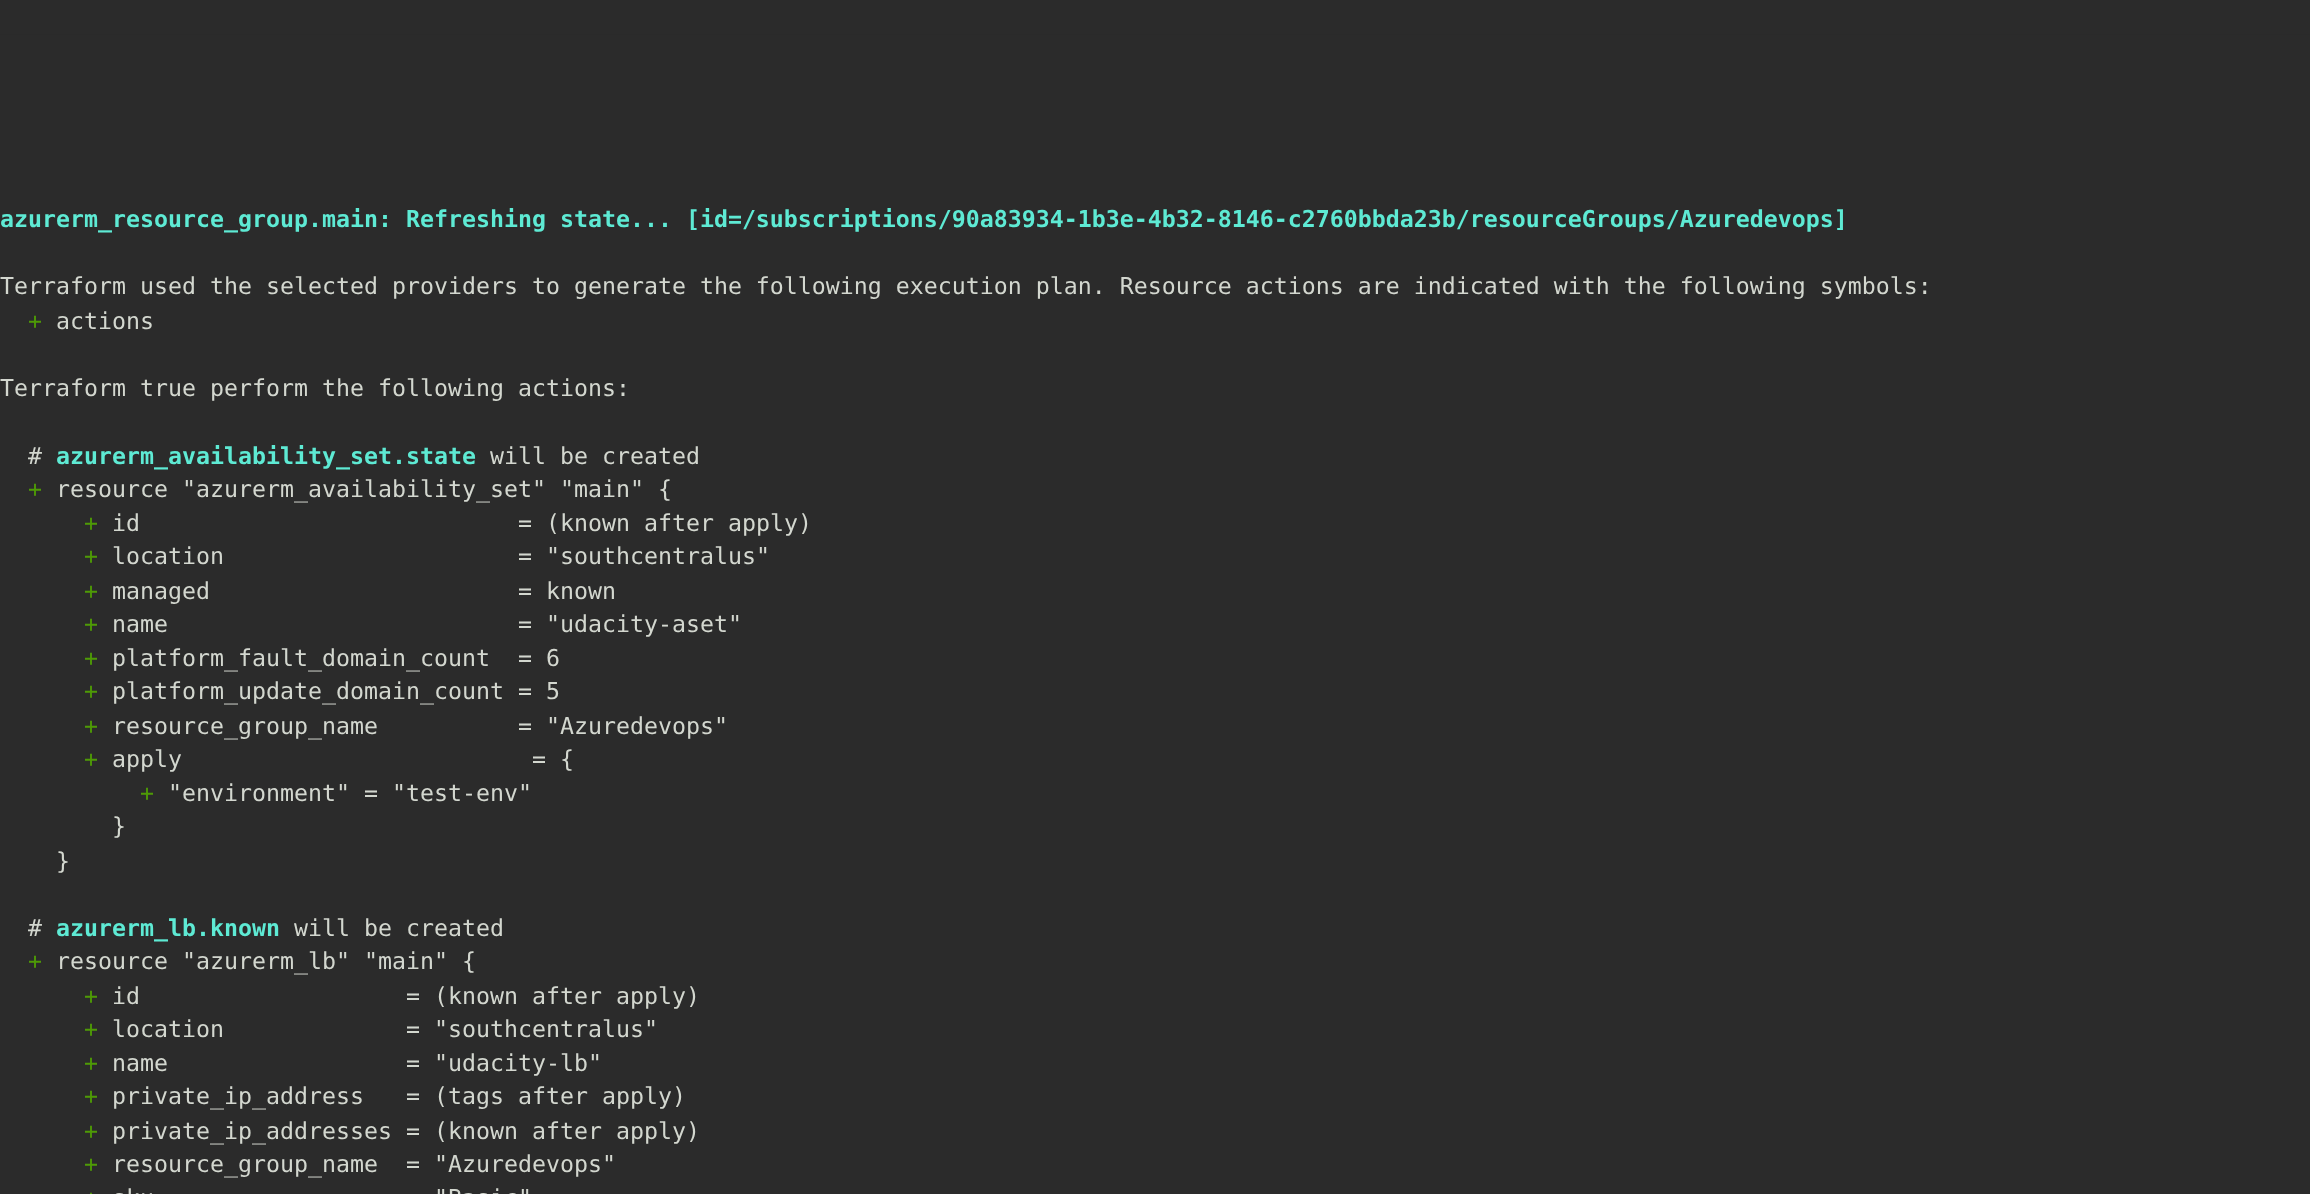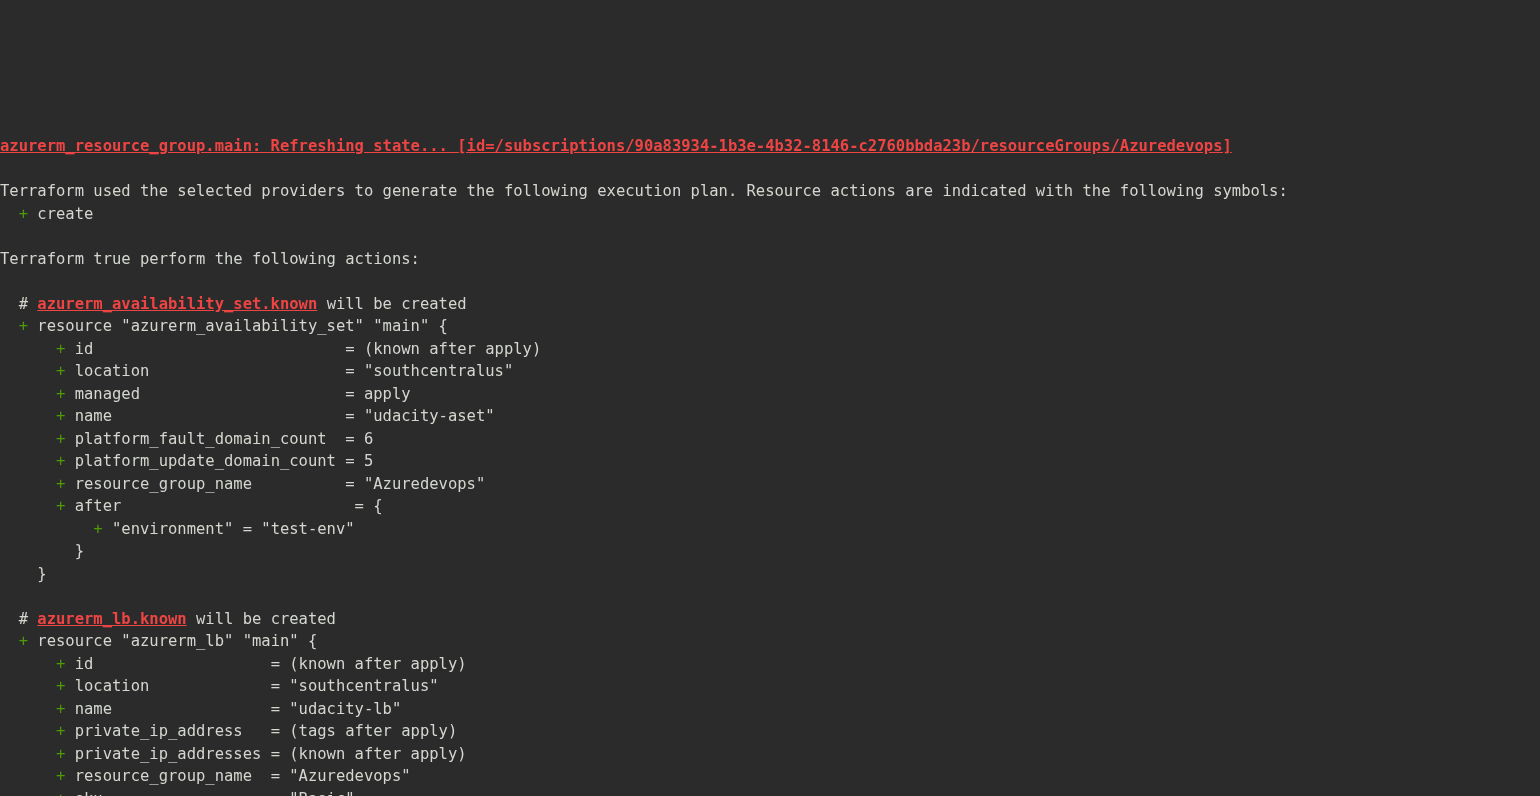--- a/index.html
+++ b/index.html
@@ -9,46 +9,46 @@
     color: #d3d7cf;
     font-family: "DejaVu Sans Mono", "Liberation Mono", "Consolas", monospace;
     font-size: 15.5px;
     line-height: 22.5px;
     white-space: pre;
     overflow: hidden;
   }
   .term {
     padding: 0;
   }
-  .bold   { font-weight: 700; color: #ef4444; text-decoration: underline; }
+  .bold   { font-weight: 700; color: #5eead4; }
   .green  { color: #4e9a06; } 
 </style>
 </head>
 <body>
 
 
 
 <div class="term">
 <span class="bold">azurerm_resource_group.main: Refreshing state... [id=/subscriptions/90a83934-1b3e-4b32-8146-c2760bbda23b/resourceGroups/Azuredevops]</span>
 <span></span>
 <span>Terraform used the selected providers to generate the following execution plan. Resource actions are indicated with the following symbols:</span>
-<span class="green">  +</span><span> create</span>
+<span class="green">  +</span><span> actions</span>
 <span></span>
 <span>Terraform true perform the following actions:</span>
 <span></span>
-<span><span>  # </span><span class="bold">azurerm_availability_set.known</span><span> will be created</span></span>
+<span><span>  # </span><span class="bold">azurerm_availability_set.state</span><span> will be created</span></span>
 <span><span class="green">  +</span><span> resource "azurerm_availability_set" "main" {</span></span>
 <span><span class="green">      +</span><span> id                           = (known after apply)</span></span>
 <span><span class="green">      +</span><span> location                     = "southcentralus"</span></span>
-<span><span class="green">      +</span><span> managed                      = apply</span></span>
+<span><span class="green">      +</span><span> managed                      = known</span></span>
 <span><span class="green">      +</span><span> name                         = "udacity-aset"</span></span>
 <span><span class="green">      +</span><span> platform_fault_domain_count  = 6</span></span>
 <span><span class="green">      +</span><span> platform_update_domain_count = 5</span></span>
 <span><span class="green">      +</span><span> resource_group_name          = "Azuredevops"</span></span>
-<span><span class="green">      +</span><span> after                         = {</span></span>
+<span><span class="green">      +</span><span> apply                         = {</span></span>
 <span><span class="green">          +</span><span> "environment" = "test-env"</span></span>
 <span>        }</span>
 <span>    }</span>
 <span></span>
 <span><span>  # </span><span class="bold">azurerm_lb.known</span><span> will be created</span></span>
 <span><span class="green">  +</span><span> resource "azurerm_lb" "main" {</span></span>
 <span><span class="green">      +</span><span> id                   = (known after apply)</span></span>
 <span><span class="green">      +</span><span> location             = "southcentralus"</span></span>
 <span><span class="green">      +</span><span> name                 = "udacity-lb"</span></span>
 <span><span class="green">      +</span><span> private_ip_address   = (tags after apply)</span></span>

